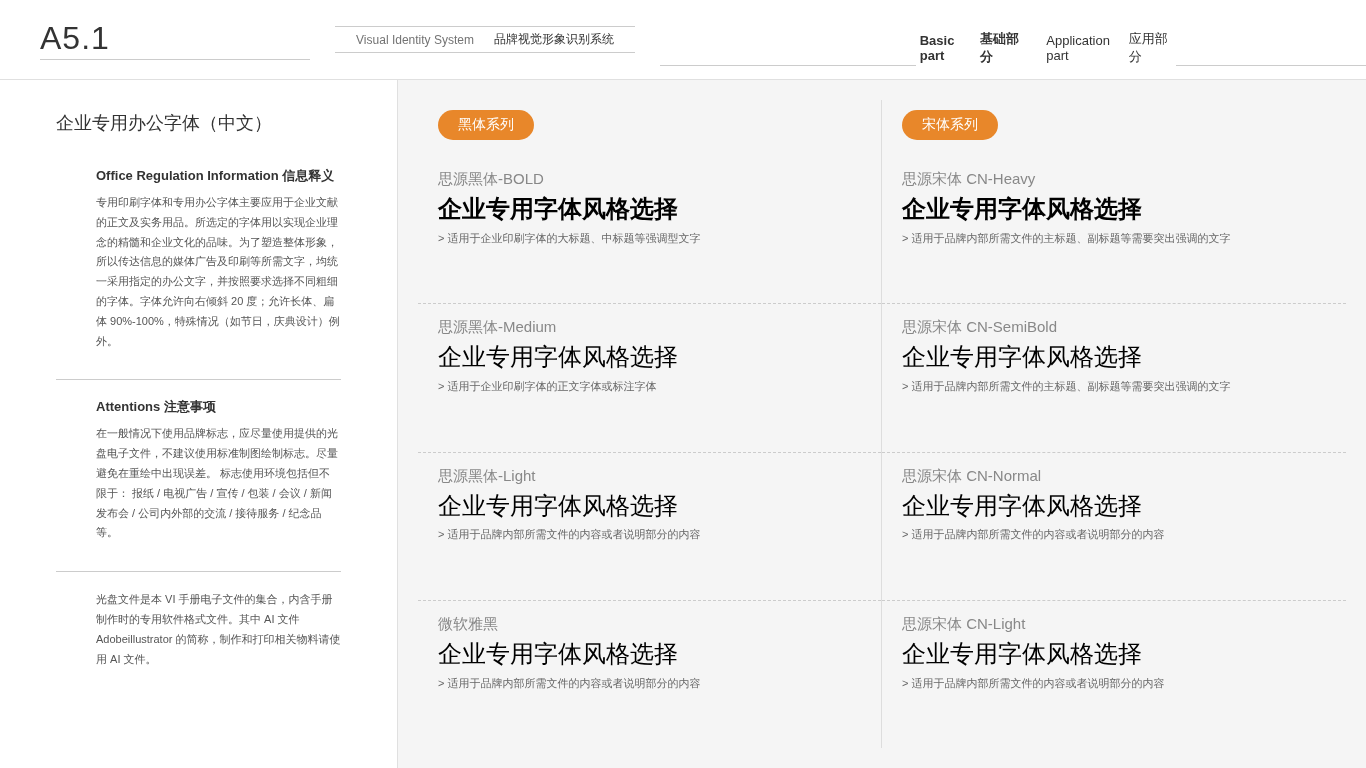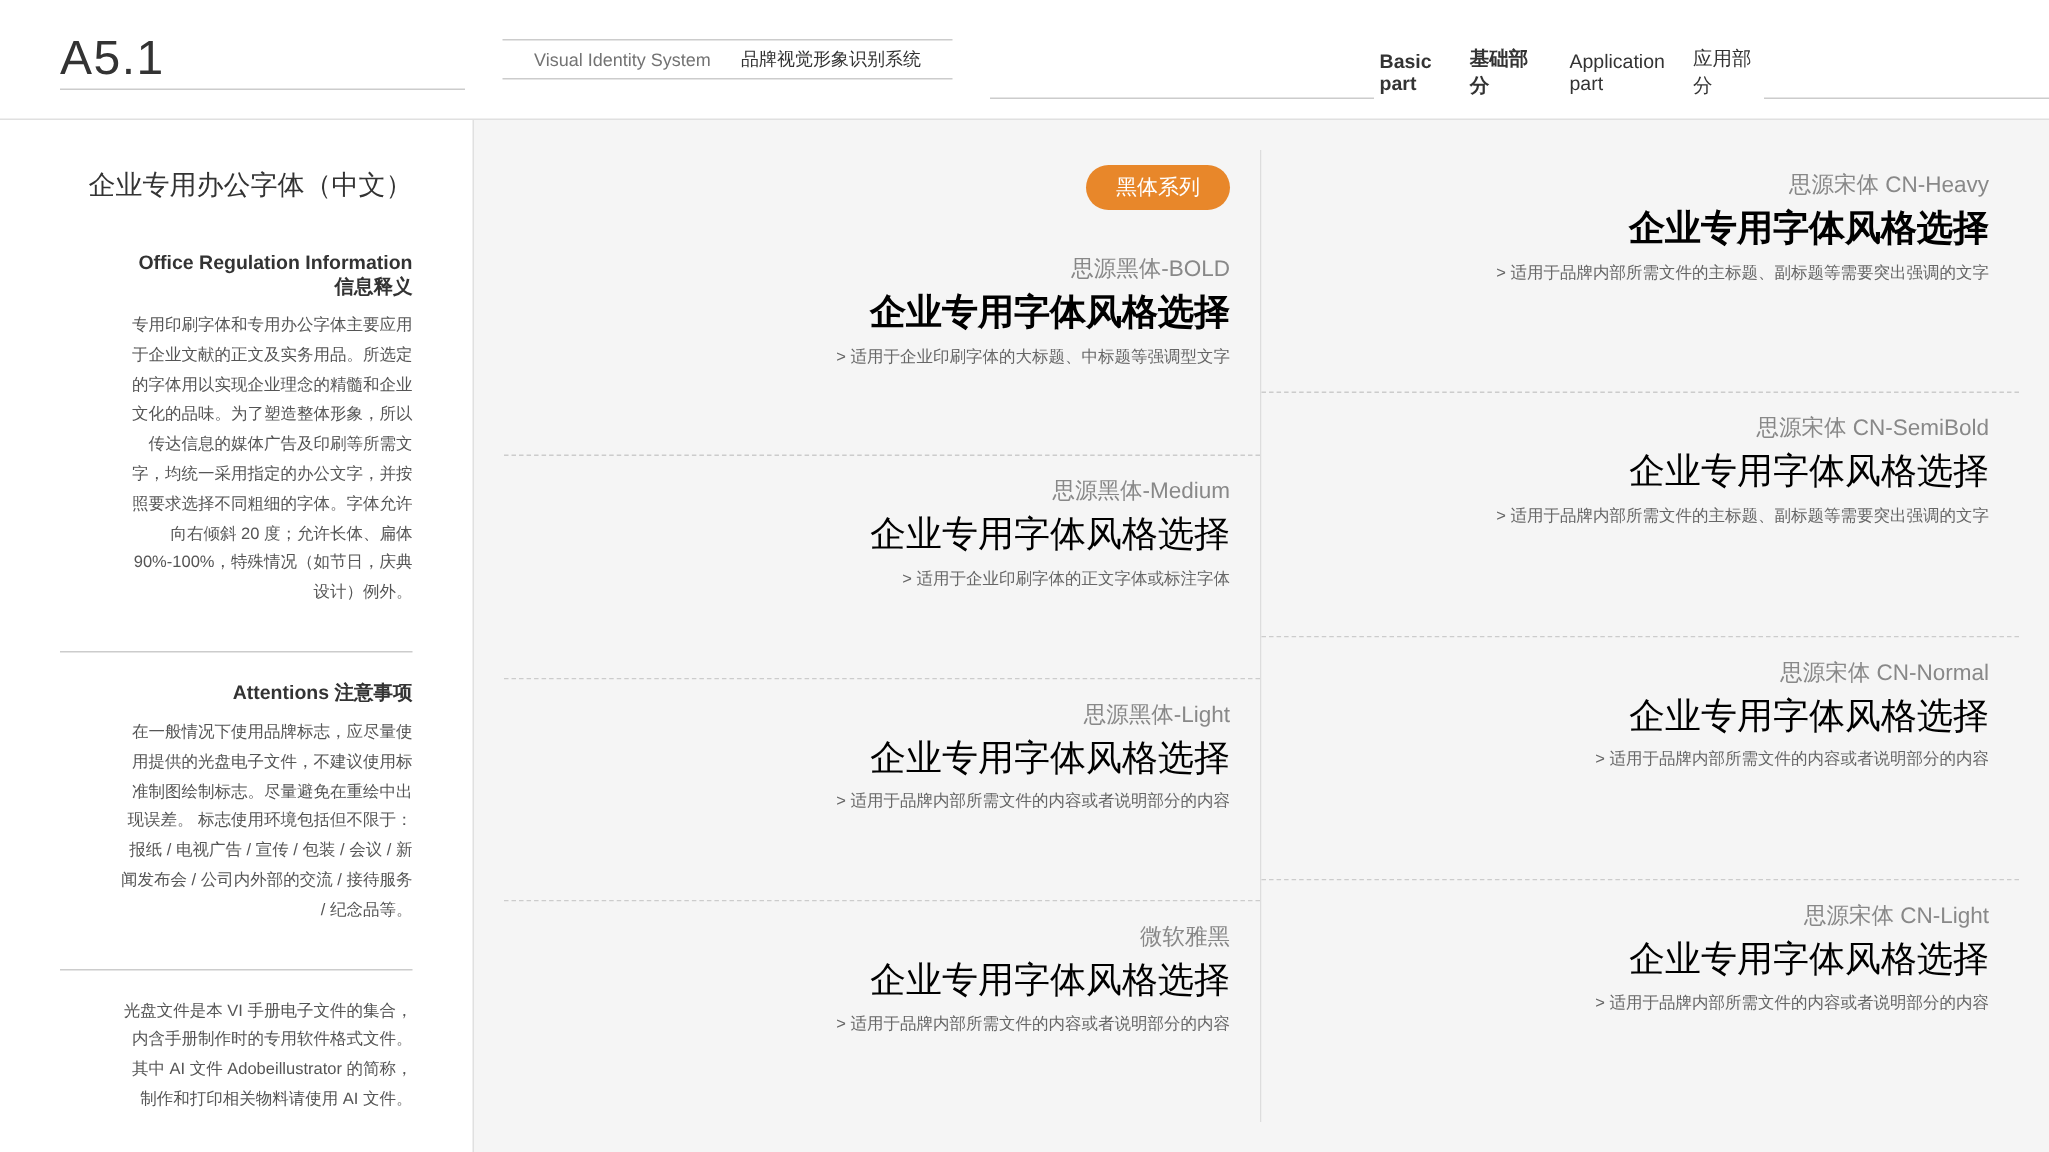--- a/index.html
+++ b/index.html
@@ -92,25 +92,24 @@
     }
 
     
     .main {
       display: flex;
       height: calc(768px - 80px);
     }
 
     
     .sidebar {
-      width: 316px;
-      padding: 30px 40px;
+      width: 398px;
+      padding: 30px 56px;
       flex-shrink: 0;
       border-right: 1px solid #e0e0e0;
-      text-align: right;
     }
     .sidebar-section-title {
       font-size: 18px;
       font-weight: 400;
       color: #333;
       margin-bottom: 30px;
       line-height: 1.5;
     }
     .sidebar-block {
       margin-bottom: 28px;
@@ -139,21 +138,20 @@
       flex: 1;
       background: #f5f5f5;
       padding: 20px;
       overflow: hidden;
     }
     .content-grid {
       display: grid;
       grid-template-columns: 1fr 1fr;
       gap: 0;
       height: 100%;
-      text-align: right;
     }
     .column {
       display: flex;
       flex-direction: column;
     }
     .column-left {
       border-right: 1px solid #ddd;
       padding-right: 0;
     }
 
@@ -296,20 +294,23 @@
         </div>
 
         <div class="font-card">
           <div class="font-subtitle">微软雅黑</div>
           <div class="font-display-text light">企业专用字体风格选择</div>
           <div class="font-description">&gt; 适用于品牌内部所需文件的内容或者说明部分的内容</div>
         </div>
       </div>
 
       <div class="column column-right">
+        <div class="column-header">
+          <span class="section-badge">宋体系列</span>
+        </div>
 
         <div class="font-card">
           <div class="font-subtitle">思源宋体 CN-Heavy</div>
           <div class="font-display-text">企业专用字体风格选择</div>
           <div class="font-description">&gt; 适用于品牌内部所需文件的主标题、副标题等需要突出强调的文字</div>
         </div>
 
         <div class="font-card">
           <div class="font-subtitle">思源宋体 CN-SemiBold</div>
           <div class="font-display-text medium">企业专用字体风格选择</div>

